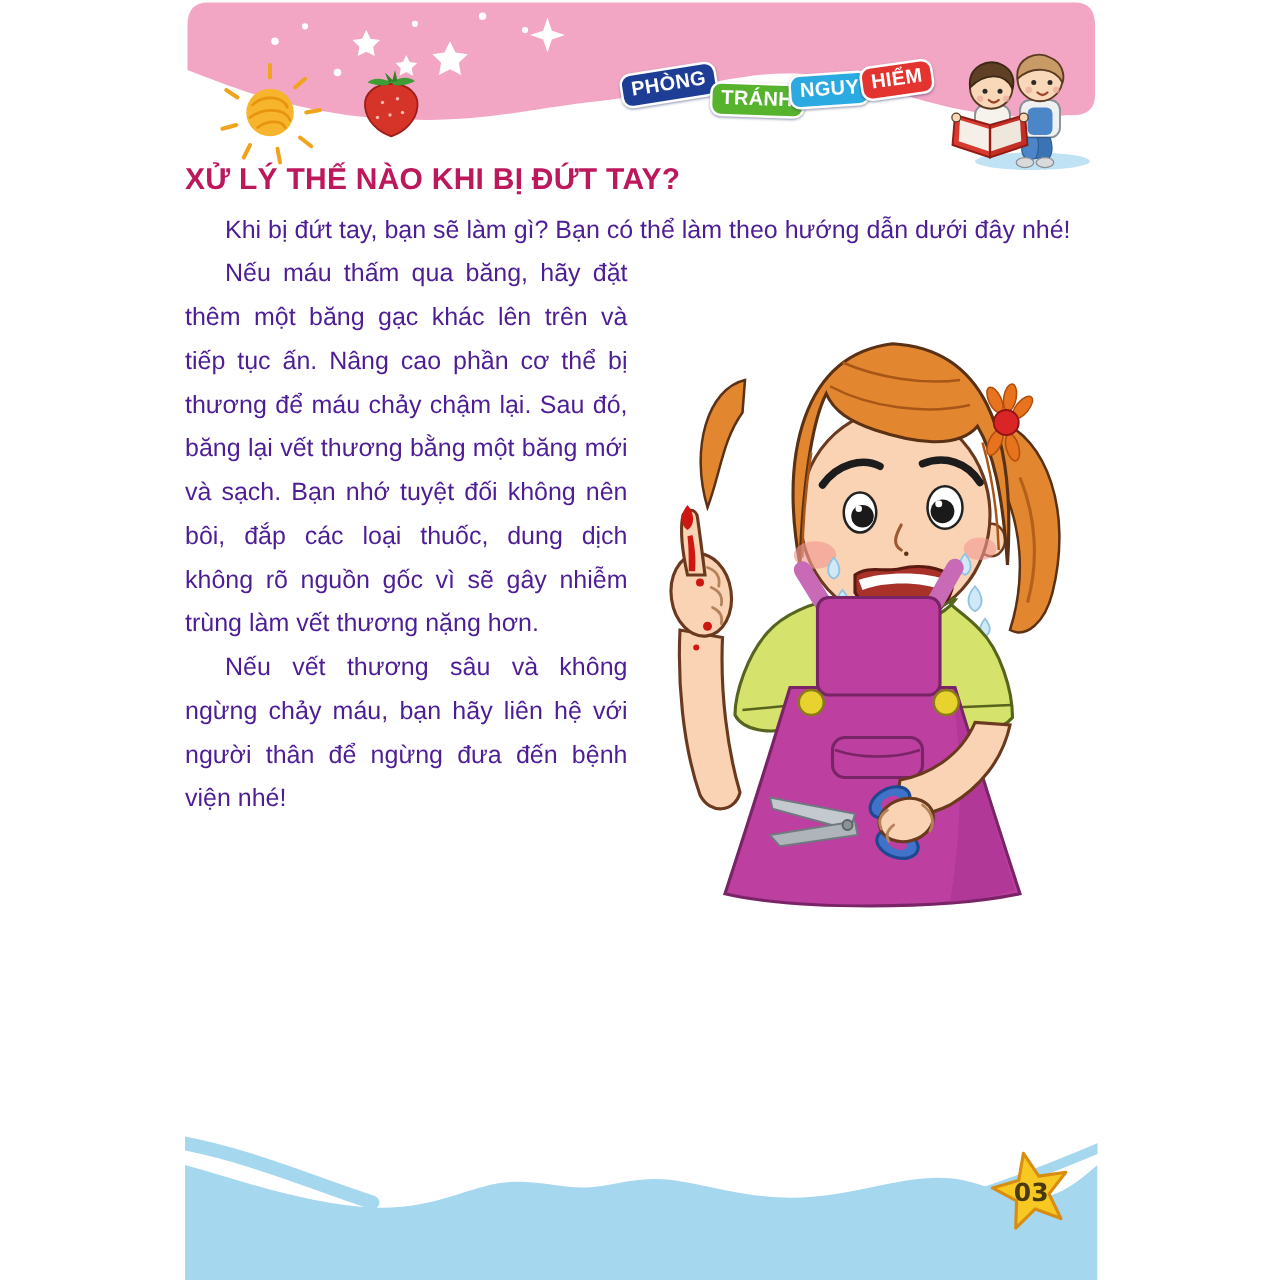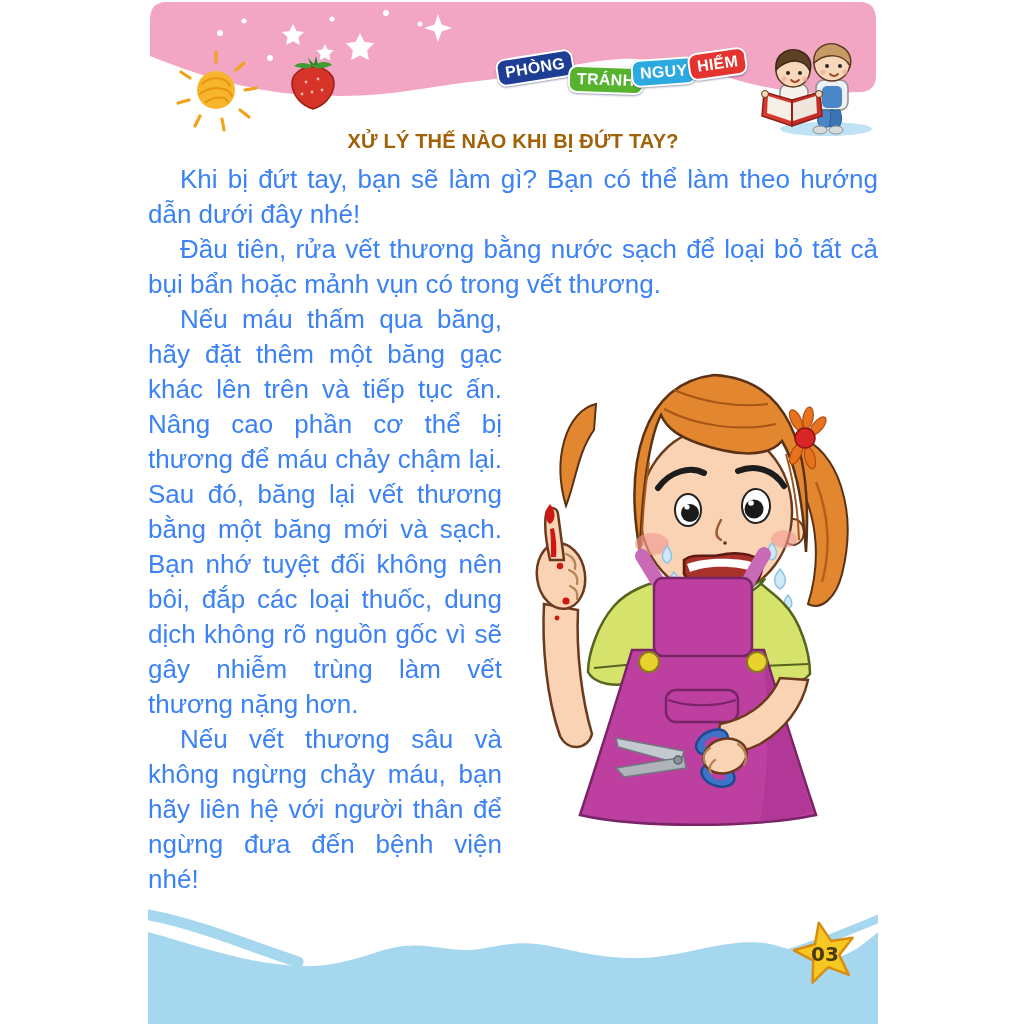--- a/index.html
+++ b/index.html
@@ -18,25 +18,25 @@
     box-shadow:0 1px 2px rgba(30,40,90,.45); letter-spacing:.3px; white-space:nowrap;
   }
   .badge-phong { left:348px; top:54px; transform:rotate(-9deg); background:#1e3e96; }
   .badge-tranh { left:420px; top:66px; transform:rotate(2deg);  background:#57b32e; }
   .badge-nguy  { left:483px; top:58px; transform:rotate(-4deg); background:#2ba9e1; }
   .badge-hiem  { left:540px; top:50px; transform:rotate(-8deg); background:#e4342f; }
   .kids-illo { position:absolute; right:0px; top:30px; width:130px; height:108px; }
 
   
   .article-title {
-    margin:18px 0 0 0; text-align:center; color:#a16207;
-    font-size:20px; font-weight:bold; letter-spacing:.2px;
+    margin:18px 0 0 0; text-align:left; color:#be185d;
+    font-size:24px; font-weight:bold; letter-spacing:.2px;
   }
   .article-body {
-    margin-top:9px; font-size:26px; line-height:35px; text-align:justify; color:#3b82f6;
+    margin-top:9px; font-size:20px; line-height:35px; text-align:justify; color:#4c1d95;
   }
   .article-body p { margin:0; text-indent:32px; }
   .illustration { float:right; width:362px; height:525px; margin:12px 0 0 14px; }
 
   
   .footer-wave { position:absolute; left:0; bottom:0; width:730px; height:122px; }
   .star-num { font-family:"DejaVu Sans",sans-serif; font-size:20px; font-weight:bold; fill:#4a3a10; }
 </style>
 </head>
 <body>
@@ -136,21 +136,20 @@
           <circle cx="17" cy="64" r="3.5" fill="#f8d8b8" stroke="#5a3a20" stroke-width="1"></circle>
           <circle cx="71" cy="64" r="3.5" fill="#f8d8b8" stroke="#5a3a20" stroke-width="1"></circle>
         </g>
       </svg>
     </div>
 
     <h1 class="article-title">XỬ LÝ THẾ NÀO KHI BỊ ĐỨT TAY?</h1>
 
     <div class="article-body">
       <p>Khi bị đứt tay, bạn sẽ làm gì? Bạn có thể làm theo hướng dẫn dưới đây nhé!</p>
-      <p>Đầu tiên, rửa vết thương bằng nước sạch để loại bỏ tất cả bụi bẩn hoặc mảnh vụn có trong vết thương.</p>
 
       <div class="illustration">
         <svg viewBox="0 0 362 525" width="362" height="525">
 
           <path d="M282,122 C322,136 342,196 326,260 C320,284 305,297 292,290 C304,252 304,206 280,163 Z" fill="#e2862f" stroke="#5a3114" stroke-width="2"></path>
           <path d="M300,168 C313,200 315,236 306,268" stroke="#b45f1a" stroke-width="2.5" fill="none"></path>
 
           <path d="M80,90 C50,97 36,145 50,192 C60,166 62,138 78,116 Z" fill="#e2862f" stroke="#5a3114" stroke-width="2"></path>
 
           <ellipse cx="277" cy="218" rx="11" ry="13" fill="#f9d3b4" stroke="#6b3a1e" stroke-width="2"></ellipse>

